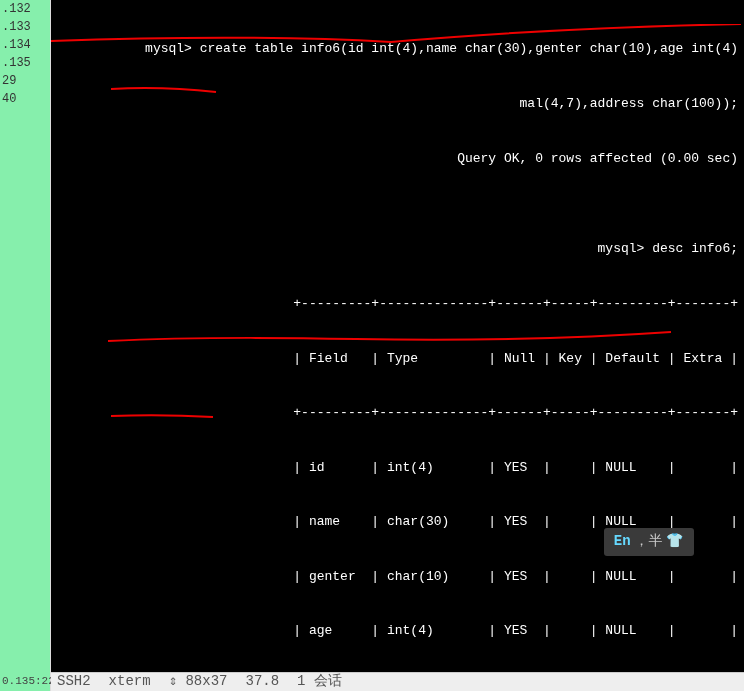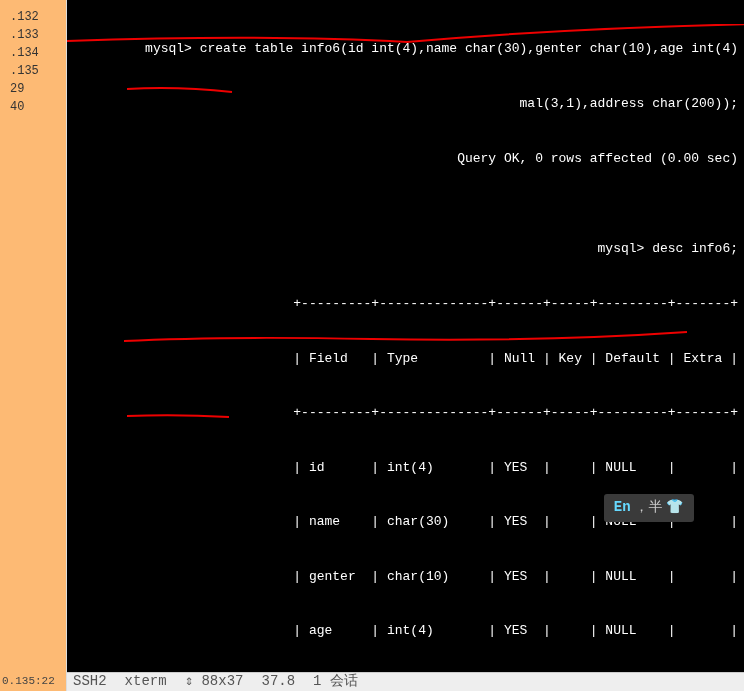--- a/index.html
+++ b/index.html
@@ -8,23 +8,23 @@
       background: #fff;
       font-family: "Consolas", "Monaco", "Courier New", monospace;
       font-size: 13px;
       display: flex;
       width: 744px;
       height: 691px;
       overflow: hidden;
     }
     .sidebar {
       width: 50px;
-      background: #fdba74;
+      background: #86efac;
       color: #333;
-      padding: 8px;
+      padding: 0;
       border-right: 1px solid #ddd;
       font-size: 12px;
       line-height: 1.5;
       overflow: hidden;
     }
     .sidebar-item {
       padding: 0 2px;
       white-space: nowrap;
       overflow: hidden;
     }
@@ -38,21 +38,21 @@
       position: relative;
       line-height: 1.4;
     }
     .row {
       display: block;
       text-align: right;
     }
     .ime-indicator {
       position: absolute;
       right: 50px;
-      top: 494px;
+      top: 528px;
       background: #3a3a3a;
       color: #ccc;
       padding: 4px 10px;
       font-size: 14px;
       border-radius: 3px;
       display: flex;
       align-items: center;
       gap: 4px;
       z-index: 10;
     }
@@ -94,21 +94,21 @@
   <div class="sidebar-item">.133</div>
   <div class="sidebar-item">.134</div>
   <div class="sidebar-item">.135</div>
   <div class="sidebar-item">29</div>
   <div class="sidebar-item">40</div>
   <div class="timebar">0.135:22</div>
 </div>
 
 <div class="terminal">
   <span class="row">mysql&gt; create table info6(id int(4),name char(30),genter char(10),age int(4)</span>
-  <span class="row">mal(3,1),address char(200));</span>
+  <span class="row">mal(4,7),address char(100));</span>
   <span class="row">Query OK, 0 rows affected (0.00 sec)</span>
   <span class="row"></span>
   <span class="row">mysql&gt; desc info6;</span>
   <span class="row">+---------+--------------+------+-----+---------+-------+</span>
   <span class="row">| Field   | Type         | Null | Key | Default | Extra |</span>
   <span class="row">+---------+--------------+------+-----+---------+-------+</span>
   <span class="row">| id      | int(4)       | YES  |     | NULL    |       |</span>
   <span class="row">| name    | char(30)     | YES  |     | NULL    |       |</span>
   <span class="row">| genter  | char(10)     | YES  |     | NULL    |       |</span>
   <span class="row">| age     | int(4)       | YES  |     | NULL    |       |</span>

